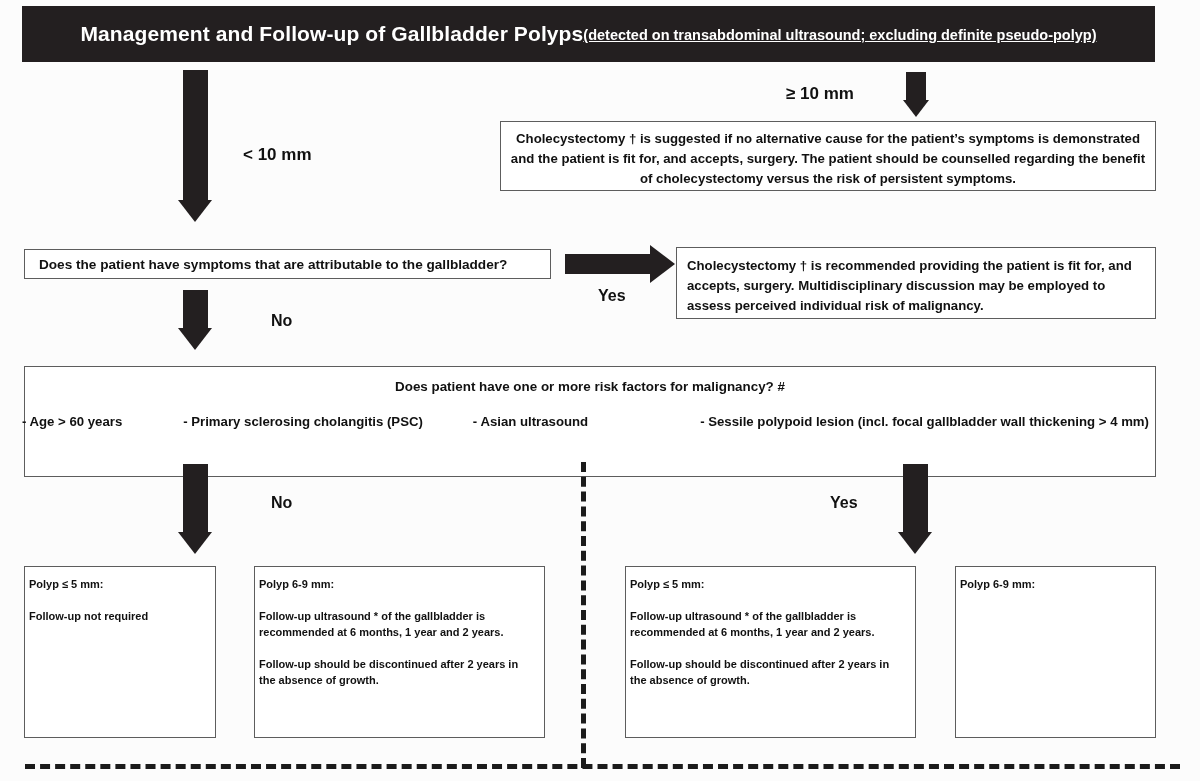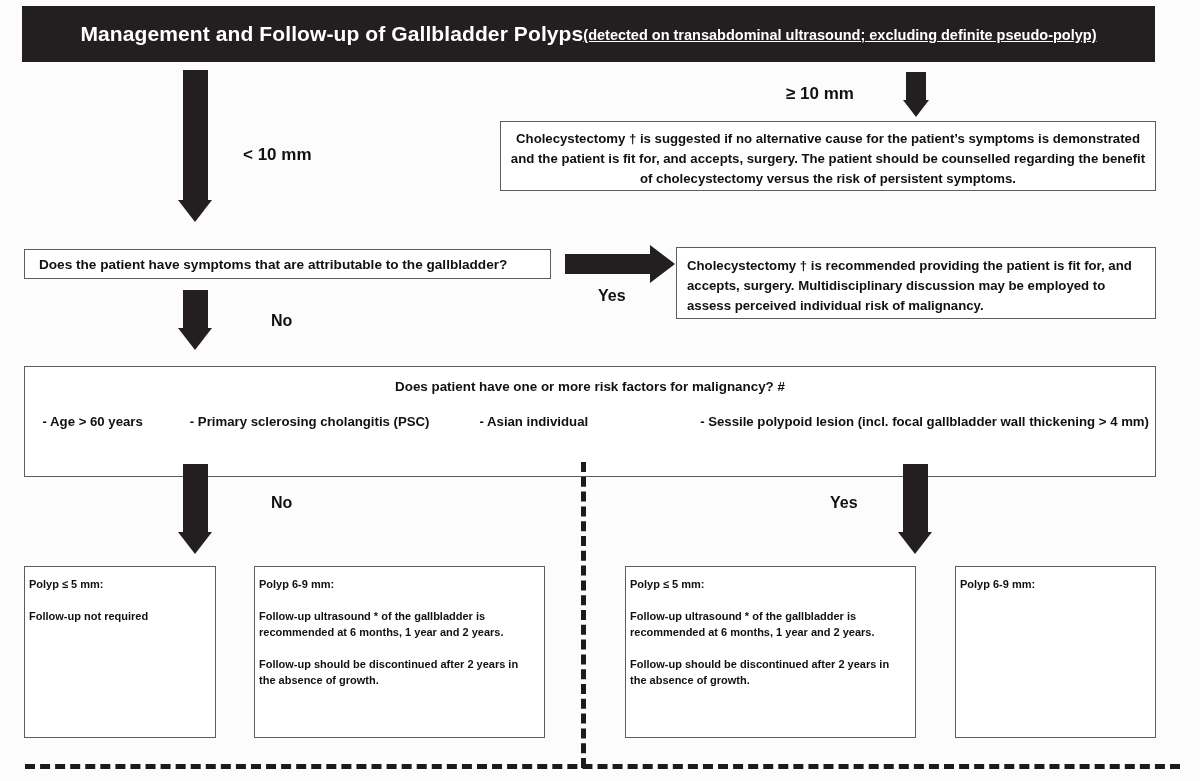--- a/index.html
+++ b/index.html
@@ -119,21 +119,21 @@
   .risk-items {
     display: flex;
     margin-top: 20px;
     padding: 0 6px 0 16px;
     font-size: 13.2px;
     font-weight: bold;
     justify-content: flex-end;
   }
   .risk-item { white-space: nowrap; }
   .risk-item.i0 { flex: 0 0 auto; margin-right: 0; }
-  .risk-item.i1 { flex: 0 0 auto; margin-left: 47px; }
+  .risk-item.i1 { flex: 0 0 auto; margin-left: 61px; }
   .risk-item.i2 { flex: 0 0 auto; margin-left: 50px; }
   .risk-item.i3 { flex: 0 0 auto; margin-left: 112px; }
 
   
   .outcome {
     top: 566px;
     height: 172px;
     padding: 10px 10px 8px 4px;
     font-size: 11px;
     font-weight: bold;
@@ -235,21 +235,21 @@
 
   <div class="arrow-shaft" style="left:183px; top:290px; width:25px; height:42px;"></div>
   <div class="arrow-head-down" style="left:178px; top:328px;"></div>
   <div class="flow-label" style="left:271px; top:312px;">No</div>
 
   <div class="box" id="box-risk">
     <div class="risk-title">Does patient have one or more risk factors for malignancy? #</div>
     <div class="risk-items">
       <span class="risk-item i0">-   Age &gt; 60 years</span>
       <span class="risk-item i1">- Primary sclerosing cholangitis (PSC)</span>
-      <span class="risk-item i2">- Asian individual</span>
+      <span class="risk-item i2">- Asian ultrasound</span>
       <span class="risk-item i3">- Sessile polypoid lesion (incl. focal gallbladder wall thickening &gt; 4 mm)</span>
     </div>
   </div>
 
   <div class="arrow-shaft" style="left:183px; top:464px; width:25px; height:72px;"></div>
   <div class="arrow-head-down" style="left:178px; top:532px;"></div>
   <div class="flow-label" style="left:271px; top:494px;">No</div>
 
   <div class="arrow-shaft" style="left:903px; top:464px; width:25px; height:72px;"></div>
   <div class="arrow-head-down" style="left:898px; top:532px;"></div>

